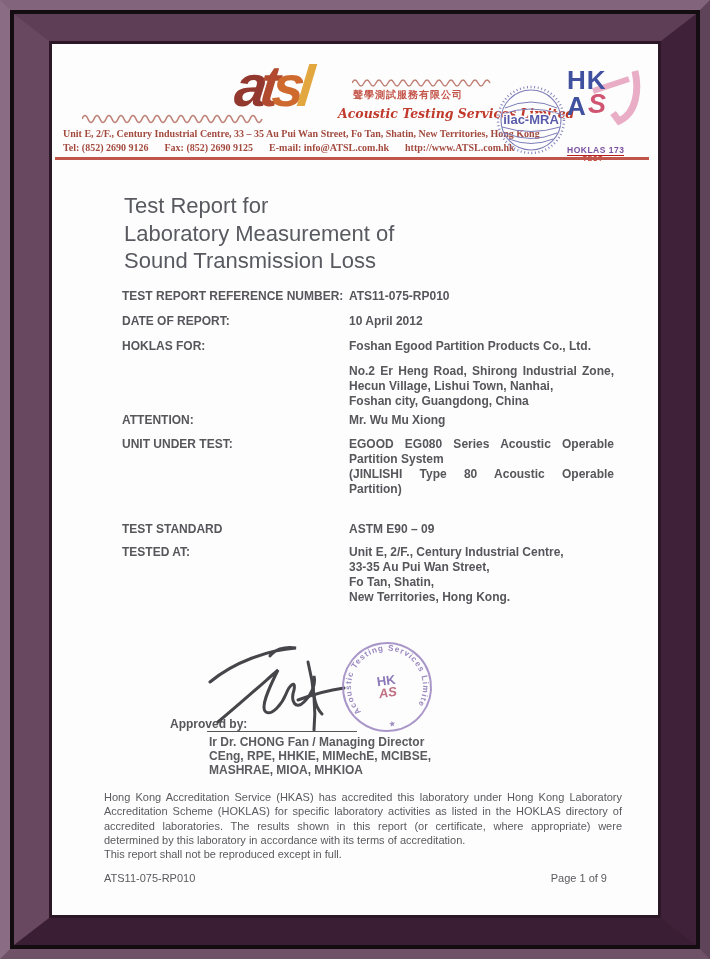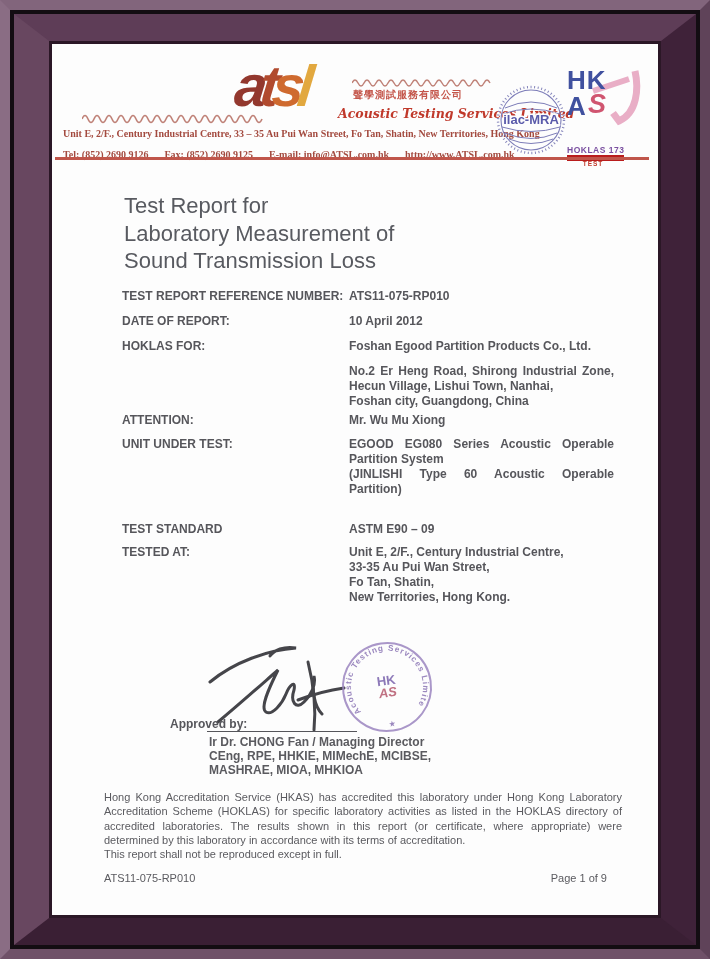--- a/index.html
+++ b/index.html
@@ -17,30 +17,30 @@
   .atsl-logo{left:183px;top:12px;font-style:italic;font-weight:bold;
     font-size:58px;letter-spacing:-7px;line-height:60px;transform:skewX(-6deg);}
   .lt-a{color:#93382e}.lt-t{color:#b14a2e}.lt-s{color:#cf6a2f}.lt-l{color:#e2a83f}
   .cjk-name{left:301px;top:44px;width:150px;font-size:10px;font-weight:bold;
     color:#c4554a;letter-spacing:1px;white-space:nowrap;}
   .en-name{left:286px;top:62px;width:170px;font-family:"DejaVu Serif",serif;
     font-style:italic;font-weight:bold;font-size:12.5px;color:#c0392b;white-space:nowrap;}
   .addr{left:11px;top:84px;font-family:"Liberation Serif",serif;font-weight:600;
     font-size:10px;color:#a34a3f;white-space:nowrap;}
   .tel-row{left:11px;top:98px;display:flex;gap:16px;
-    font-family:"Liberation Serif",serif;font-weight:600;font-size:10px;color:#a34a3f;white-space:nowrap;margin-top:7px;}
+    font-family:"Liberation Serif",serif;font-weight:600;font-size:10px;color:#a34a3f;white-space:nowrap;}
   .red-rule{left:3px;top:113px;width:594px;height:2.5px;background:#c0564b;}
   
   .hkas{left:515px;top:23px;width:78px;text-align:left;line-height:1;}
   .hkas .r1{font-weight:900;font-size:26px;color:#40519f;letter-spacing:1px;}
   .hkas .r2{position:relative;height:30px;}
   .hkas .la{position:absolute;left:0;top:0;font-weight:900;font-size:26px;color:#40519f;}
   .hkas .ls{position:absolute;left:21px;top:-2px;font-weight:900;font-style:italic;font-size:27px;color:#d05570;}
   .hoklas{margin-top:23px;font-size:8.5px;font-weight:bold;color:#7a4fa0;
-    letter-spacing:.5px;border-bottom:6px solid #b91c1c;display:inline-block;}
+    letter-spacing:.5px;border-bottom:1px solid #b91c1c;display:inline-block;}
   .hk-test{font-size:6.5px;font-weight:bold;color:#c0392b;letter-spacing:1px;text-align:center;width:52px;}
   
   .title{left:72px;top:148px;font-size:22px;font-weight:normal;color:#585a60;line-height:27.5px;}
   .lbl{position:absolute;left:70px;font-weight:bold;font-size:12px;white-space:nowrap;color:#56565b;}
   .val{position:absolute;left:297px;width:265px;font-weight:bold;font-size:12px;color:#56565b;}
   .vline{line-height:15px;}
   .jl{text-align-last:justify;}
   
   .approved{left:70px;top:673px;font-weight:bold;font-size:12px;color:#56565b;margin-left:48px;}
   .sig-line{left:155px;top:687px;width:150px;border-top:1.6px solid #55555a;}
@@ -129,21 +129,21 @@
       <div class="vline">Foshan city, Guangdong, China</div>
     </div>
 
     <div class="lbl" style="top:369px">ATTENTION:</div>
     <div class="val" style="top:369px">Mr. Wu Mu Xiong</div>
 
     <div class="lbl" style="top:393px">UNIT UNDER TEST:</div>
     <div class="val" style="top:393px">
       <div class="vline jl">EGOOD EG080 Series Acoustic Operable</div>
       <div class="vline">Partition System</div>
-      <div class="vline jl">(JINLISHI Type 60 Acoustic Operable</div>
+      <div class="vline jl">(JINLISHI Type 80 Acoustic Operable</div>
       <div class="vline">Partition)</div>
     </div>
 
     <div class="lbl" style="top:478px">TEST STANDARD</div>
     <div class="val" style="top:478px">ASTM E90 – 09</div>
 
     <div class="lbl" style="top:501px">TESTED AT:</div>
     <div class="val" style="top:501px">
       <div class="vline">Unit E, 2/F., Century Industrial Centre,</div>
       <div class="vline">33-35 Au Pui Wan Street,</div>

